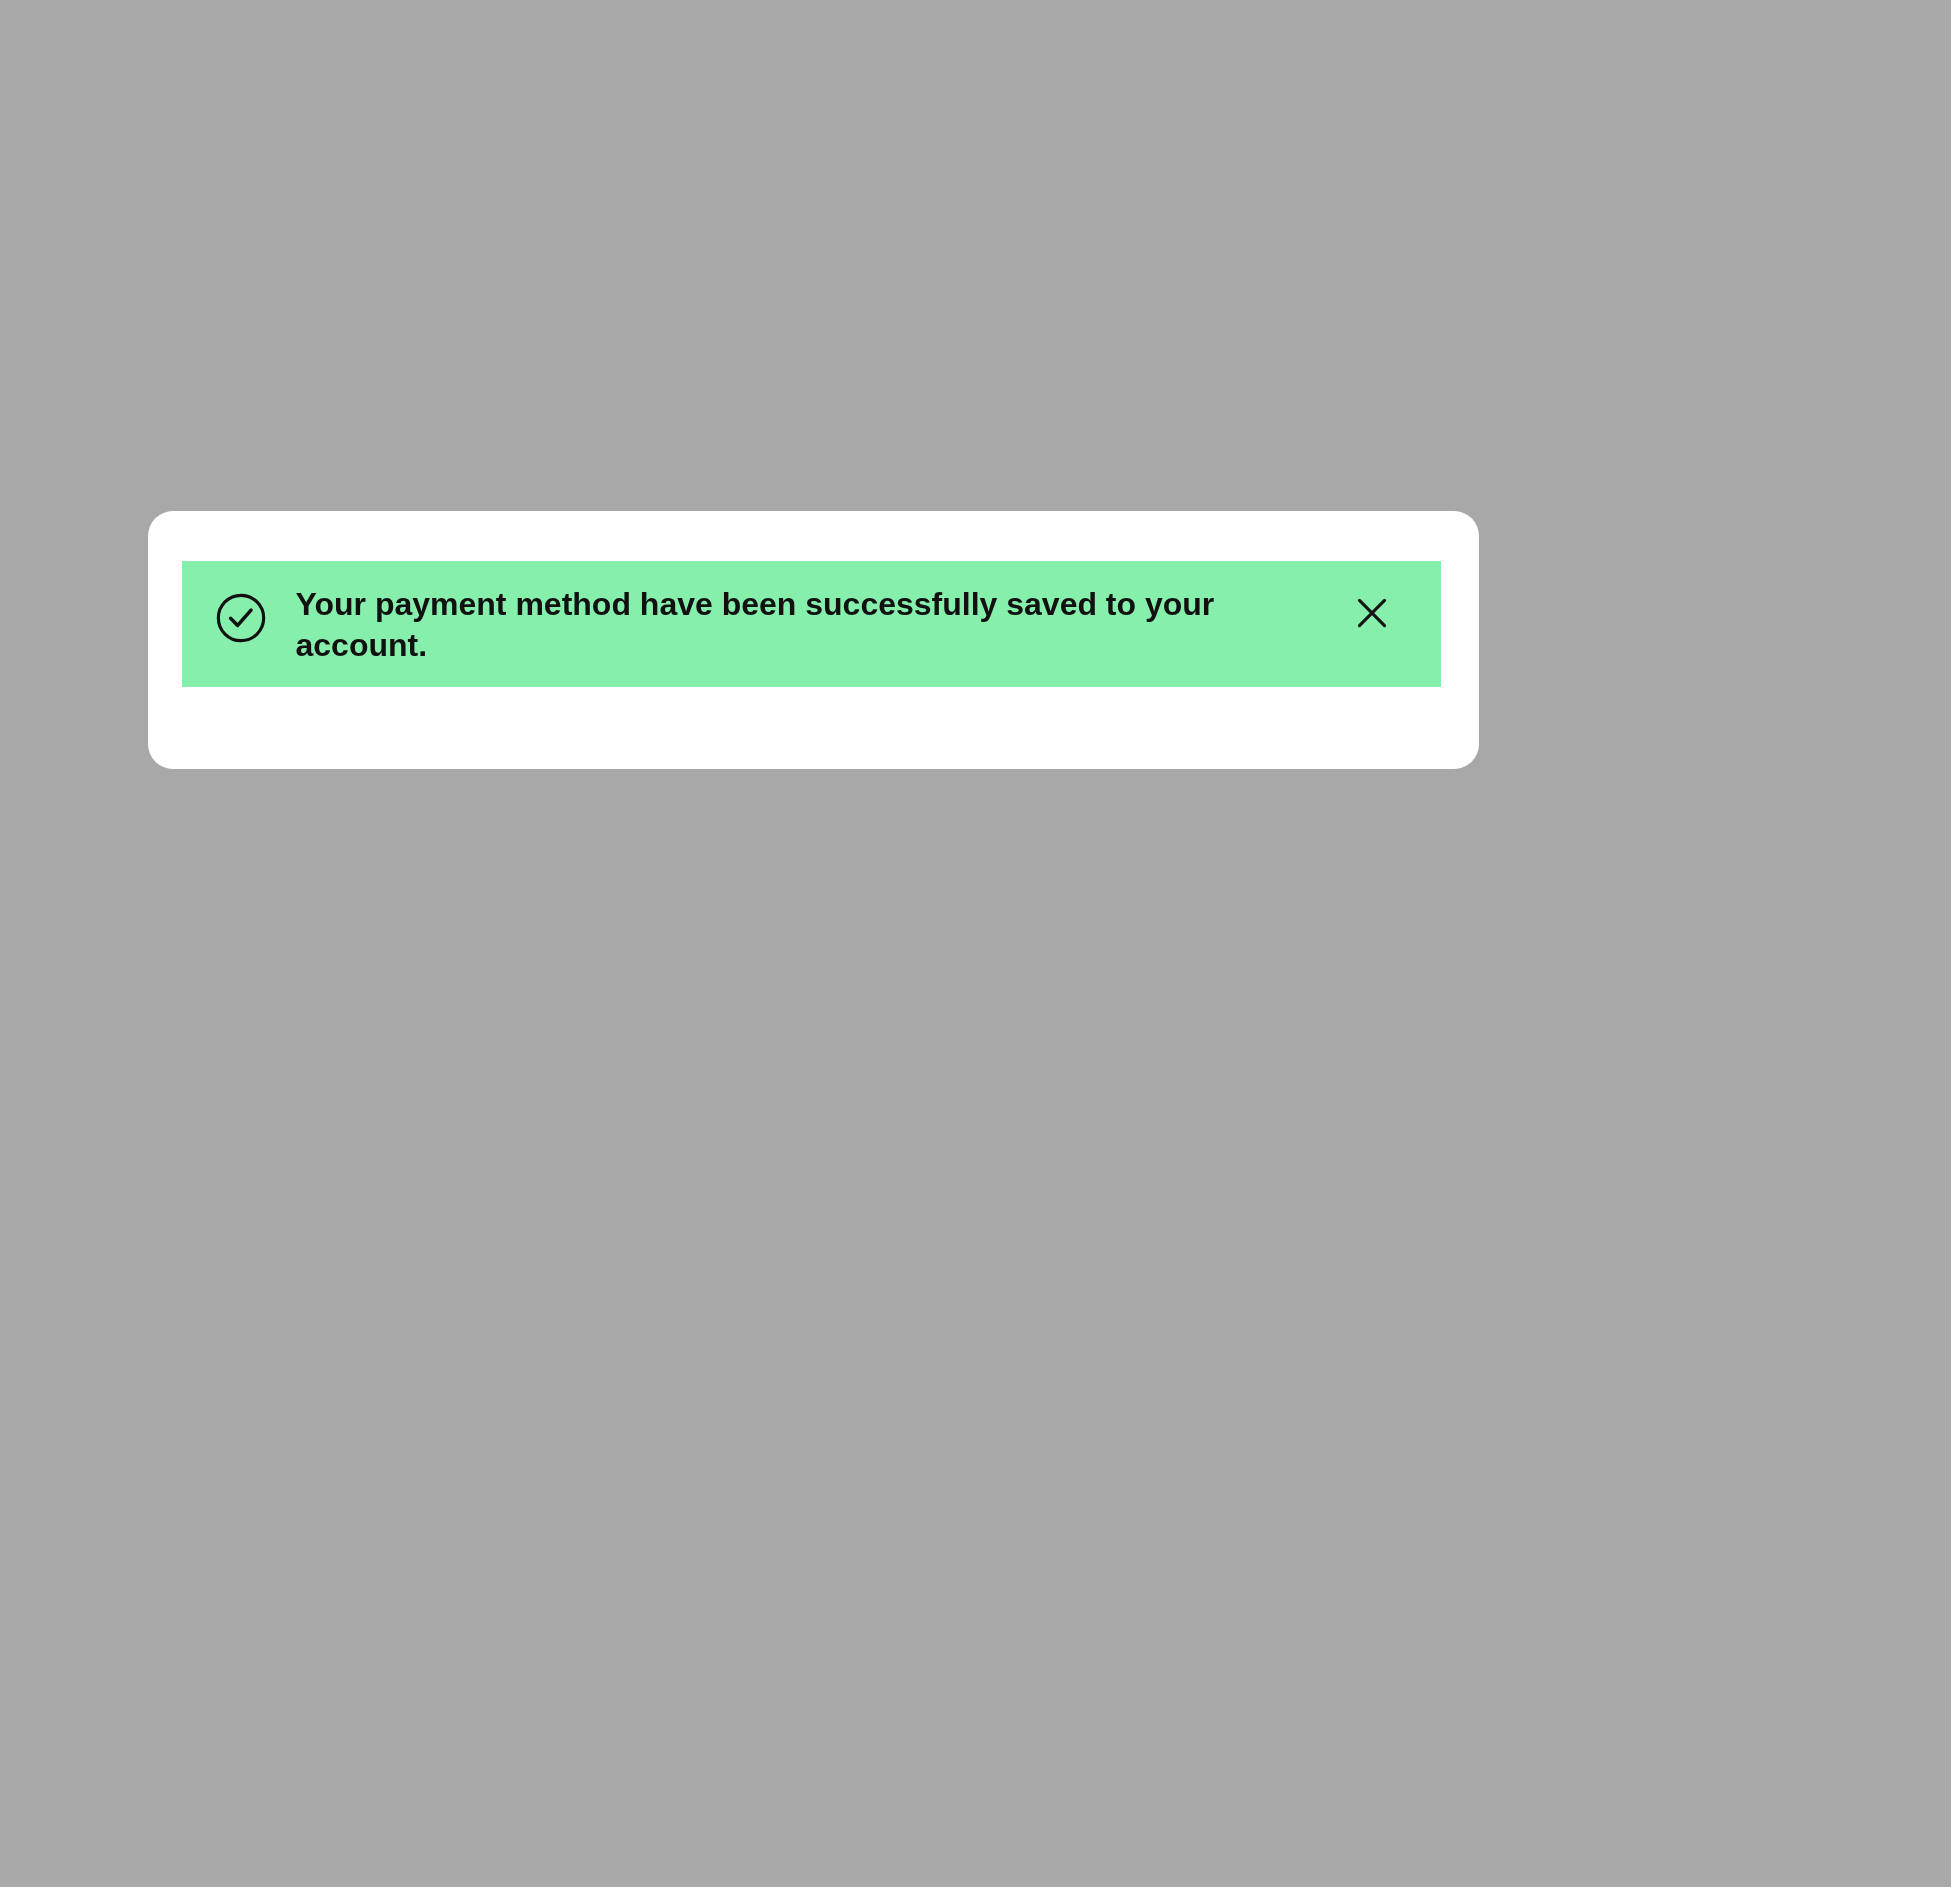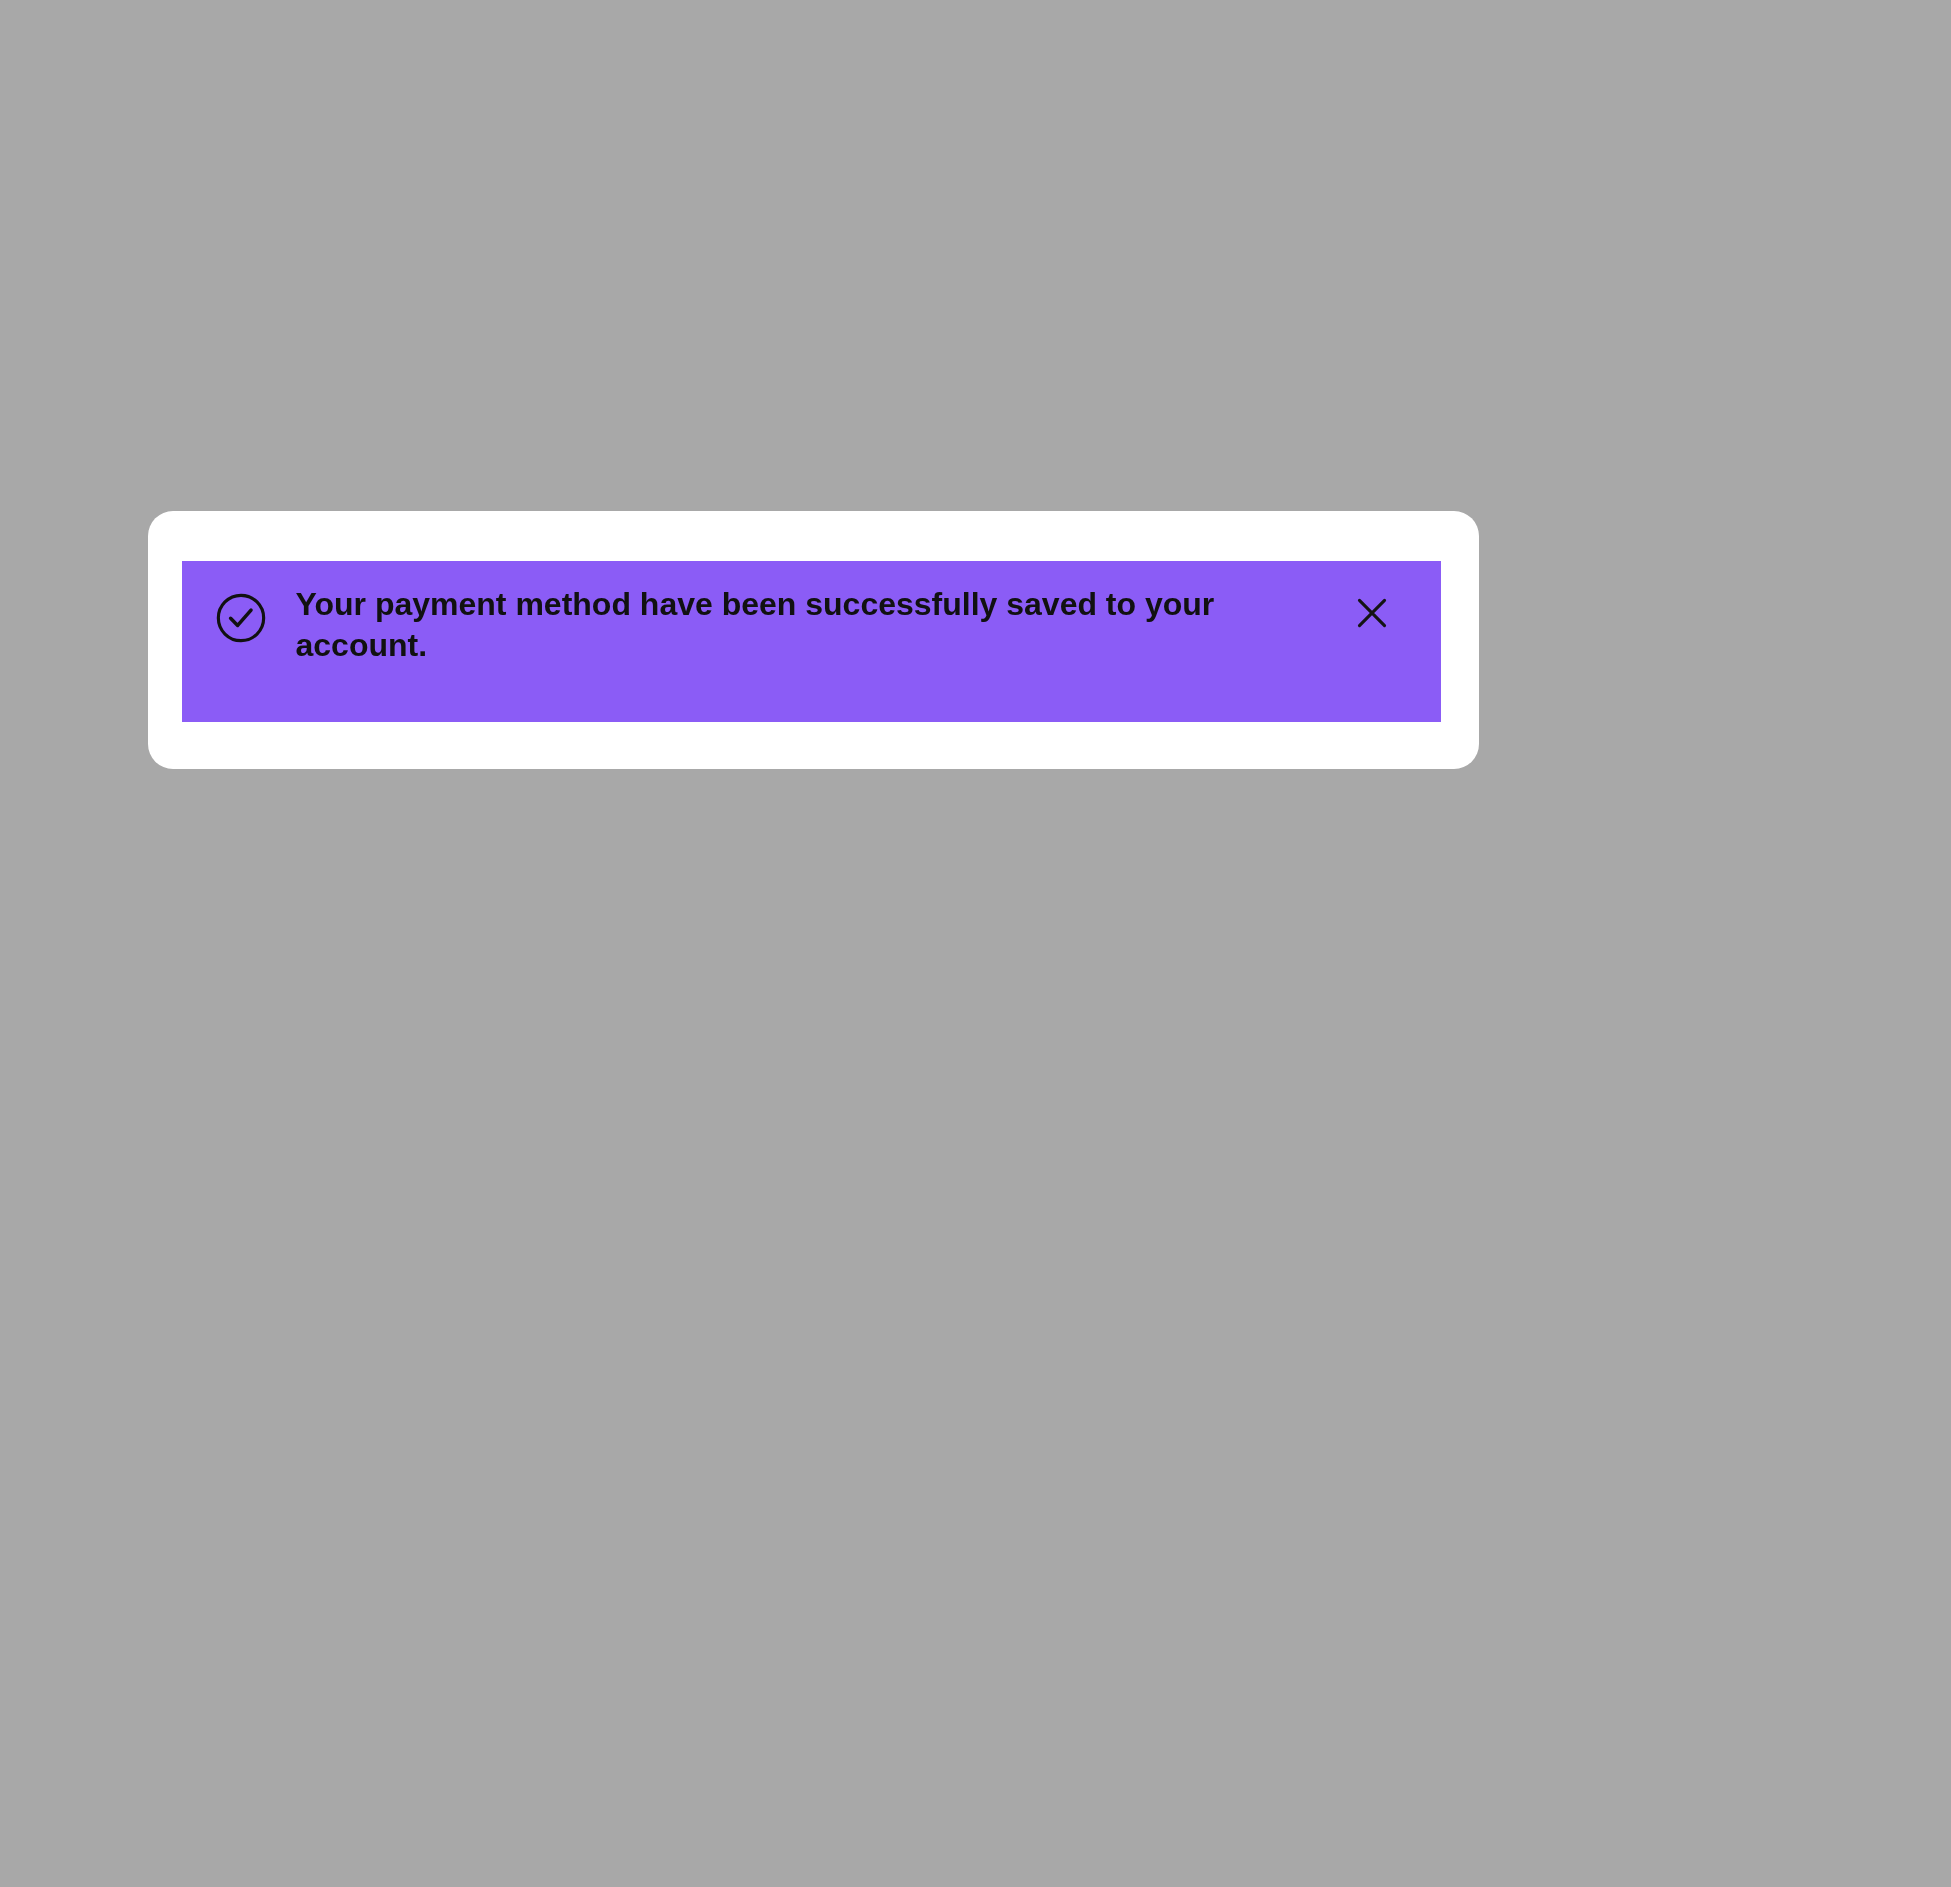--- a/index.html
+++ b/index.html
@@ -291,22 +291,22 @@
     height: 258px;
     background: #ffffff;
     border-radius: 25px;
     z-index: 20;
   }
   .alert-box {
     position: absolute;
     left: 34px;
     top: 50px;
     width: 1259px;
-    height: 161px;
-    background: #8b5cf6;
+    height: 126px;
+    background: #86efac;
     display: flex;
     align-items: flex-start;
   }
   .check-icon {
     position: relative;
     width: 52px;
     height: 52px;
     flex: 0 0 auto;
     margin-left: 32.5px;
     margin-top: 31px;

